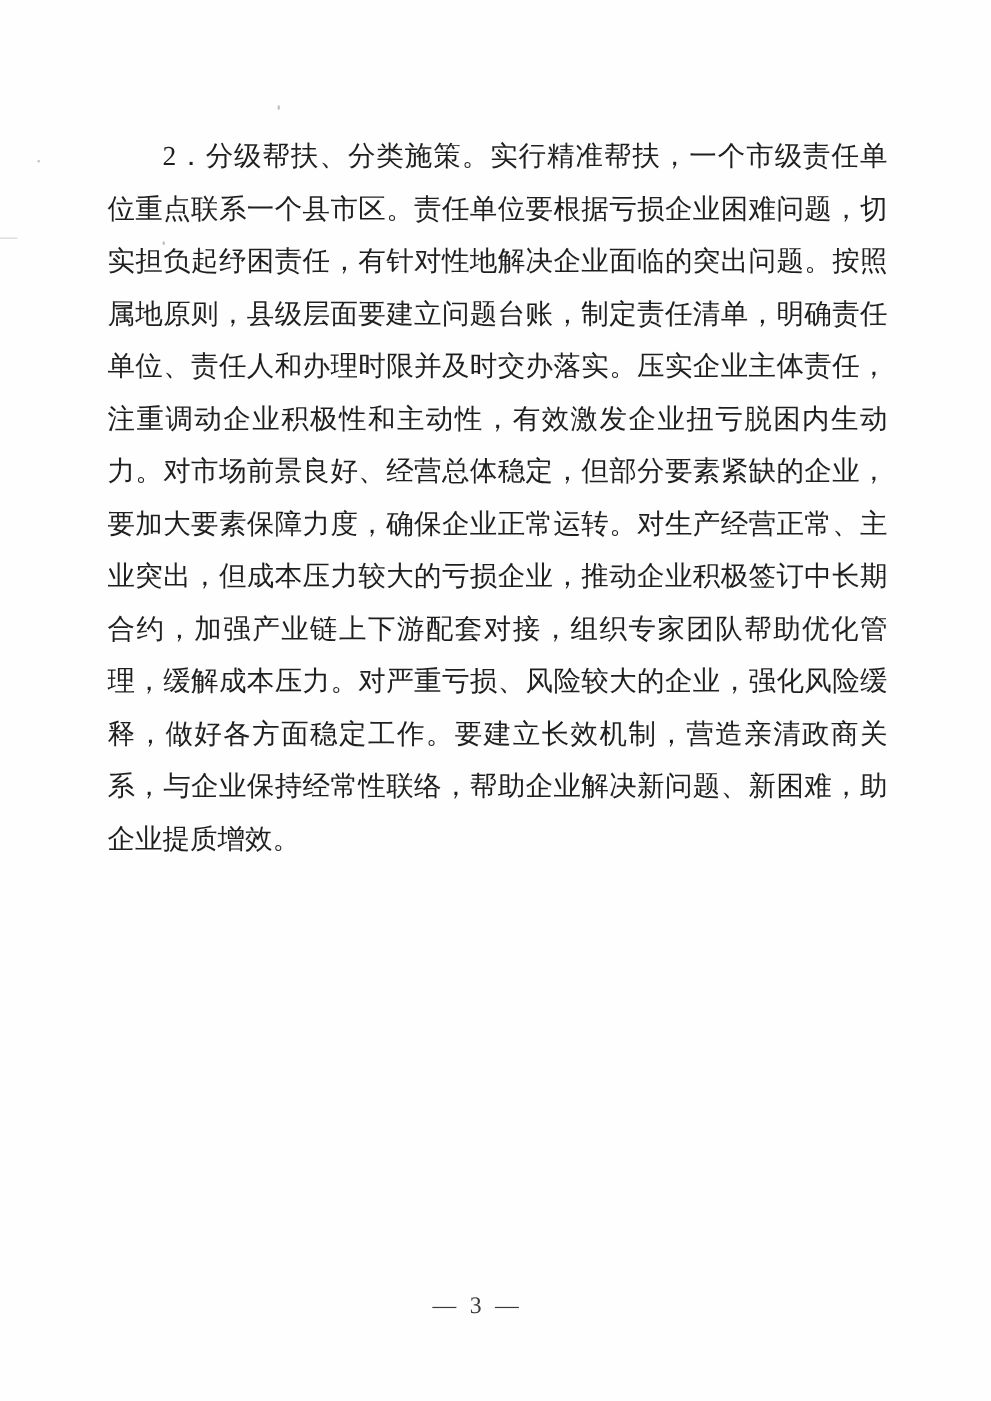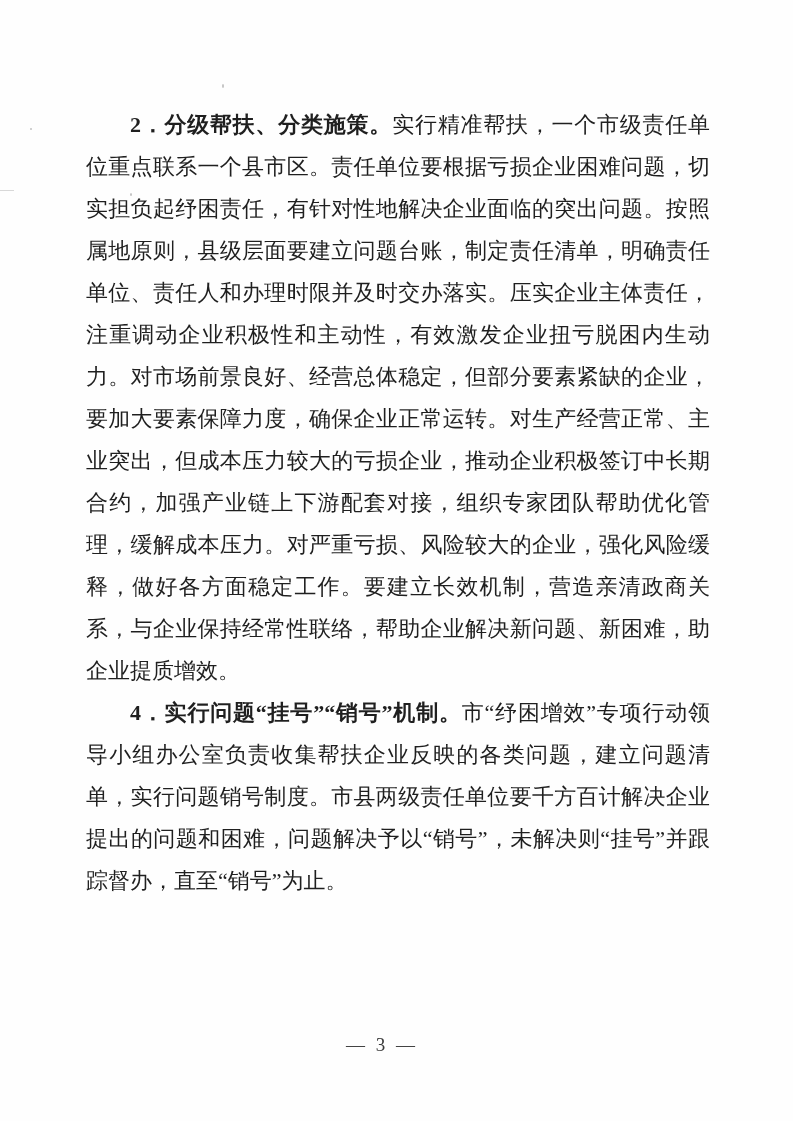--- a/index.html
+++ b/index.html
@@ -24,21 +24,21 @@
     font-size: 22px;
     line-height: 42px;
     text-align: justify;
     text-justify: inter-ideograph;
   }
   .para {
     text-indent: 2em;
     margin: 0;
   }
   .para .lead {
-    font-weight: bold;
+    font-weight: normal;
   }
   .page-number {
     position: absolute;
     top: 1034px;
     left: 0;
     width: 764px;
     text-align: center;
     font-size: 19px;
     letter-spacing: 3px;
     color: #3a3a3a;
@@ -62,19 +62,18 @@
   <span class="speck s1"></span>
   <span class="speck s2"></span>
   <span class="speck s3"></span>
   <span class="speck s4"></span>
 
   <div class="content">
 
     <p class="para"><span class="lead">2．分级帮扶、分类施策。</span><span>实行精准帮扶，一个市级责任单位重点联系一个县市区。责任单位要根据亏损企业困难问题，切实担负起纾困责任，有针对性地解决企业面临的突出问题。按照属地原则，县级层面要建立问题台账，制定责任清单，明确责任单位、责任人和办理时限并及时交办落实。压实企业主体责任，注重调动企业积极性和主动性，有效激发企业扭亏脱困内生动力。对市场前景良好、经营总体稳定，但部分要素紧缺的企业，要加大要素保障力度，确保企业正常运转。对生产经营正常、主业突出，但成本压力较大的亏损企业，推动企业积极签订中长期合约，加强产业链上下游配套对接，组织专家团队帮助优化管理，缓解成本压力。对严重亏损、风险较大的企业，强化风险缓释，做好各方面稳定工作。要建立长效机制，营造亲清政商关系，与企业保持经常性联络，帮助企业解决新问题、新困难，助企业提质增效。</span></p>
 
 
-    <p class="para"><span class="lead">4．实行问题“挂号”“销号”机制。</span><span>市“纾困增效”专项行动领导小组办公室负责收集帮扶企业反映的各类问题，建立问题清单，实行问题销号制度。市县两级责任单位要千方百计解决企业提出的问题和困难，问题解决予以“销号”，未解决则“挂号”并跟踪督办，直至“销号”为止。</span></p>
 
   </div>
 
   <div class="page-number">— 3 —</div>
 
 </div>
 
 </body></html>

